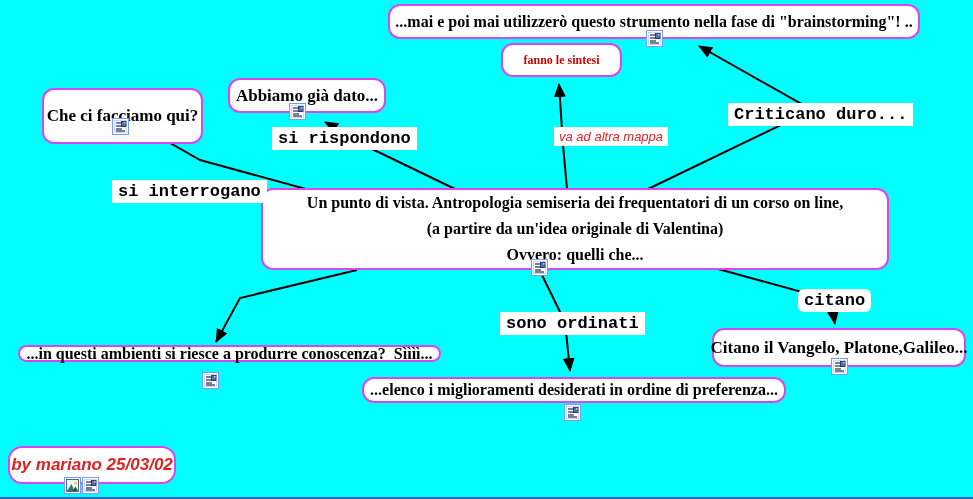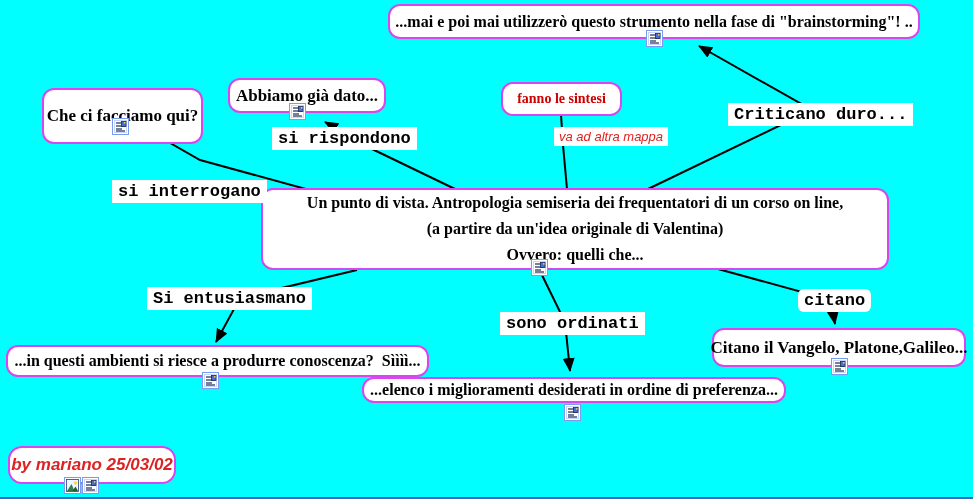--- a/index.html
+++ b/index.html
@@ -44,21 +44,21 @@
     font-family:"Liberation Sans", sans-serif;
     font-style:italic;
     font-size:13px;
     white-space:pre;
     z-index:2;
   }
   .res-icon{position:absolute;z-index:3;width:17px;height:17px;}
   .bottom-edge{position:absolute;left:0;bottom:0;width:973px;height:2px;z-index:4;}
   .fs16{font-size:16px;}
   .fs17{font-size:17px;}
-  .fs18{font-size:14px;margin-top:39px;}
+  .fs18{font-size:12px;}
   .mariano{
     font-family:"Liberation Sans", sans-serif;
     font-style:italic;
     font-size:17px;
     border-radius:14px;
   }
 </style>
 </head>
 <body>
 
@@ -98,41 +98,40 @@
   <div class="node fs16" style="left:261px;top:188px;width:628px;height:82px;">
     <div class="tline">Un punto di vista. Antropologia semiseria dei frequentatori di un corso on line,</div>
     <div class="tline">(a partire da un'idea originale di Valentina)</div>
     <div class="tline">Ovvero: quelli che...</div>
   </div>
 
   <div class="node fs17" style="left:712px;top:328px;width:254px;height:39px;">
     <span>Citano il Vangelo, Platone,Galileo...</span>
   </div>
 
-  <div class="node fs16" style="left:6px;top:345px;width:423px;height:32px;text-align:center;">
+  <div class="node fs16" style="left:18px;top:345px;width:423px;height:17px;text-align:center;">
     <span>...in questi ambienti si riesce a produrre conoscenza?  Sìììì...</span>
   </div>
 
   <div class="node fs16" style="left:362px;top:377px;width:424px;height:26px;">
     <span>...elenco i miglioramenti desiderati in ordine di preferenza...</span>
   </div>
 
   <div class="node mariano" style="left:8px;top:446px;width:168px;height:38px;color:#dd2222;">
     <span>by mariano 25/03/02</span>
   </div>
 
   <div class="link-label" style="left:112px;top:152px;margin-top:28px;">si interrogano</div>
 
   <div class="link-label" style="left:272px;top:127px;">si rispondono</div>
 
   <div class="red-italic" style="left:514px;top:127px;color:#dd2222;margin-left:40px;">va ad altra mappa</div>
 
   <div class="link-label" style="left:728px;top:103px;">Criticano duro...</div>
 
-  <div class="link-label" style="left:147px;top:287px;">Si entusiasmano</div>
 
   <div class="link-label" style="left:500px;top:312px;">sono ordinati</div>
 
   <div class="link-label" style="left:798px;top:289px;border-radius:6px;">citano</div>
 
   <svg class="res-icon" style="left:646px;top:30px;" viewBox="0 0 17 17">
     <rect x="0.5" y="0.5" width="16" height="16" fill="#ffffff" stroke="#7a9bee"></rect>
     <rect x="2.5" y="2.5" width="12" height="12" fill="#ffffff" stroke="#c7d6f7"></rect>
     <line x1="4" y1="5" x2="13" y2="5" stroke="#1a2a55" stroke-width="1.2"></line>
     <line x1="4" y1="8" x2="13" y2="8" stroke="#1a2a55" stroke-width="1.2"></line>

